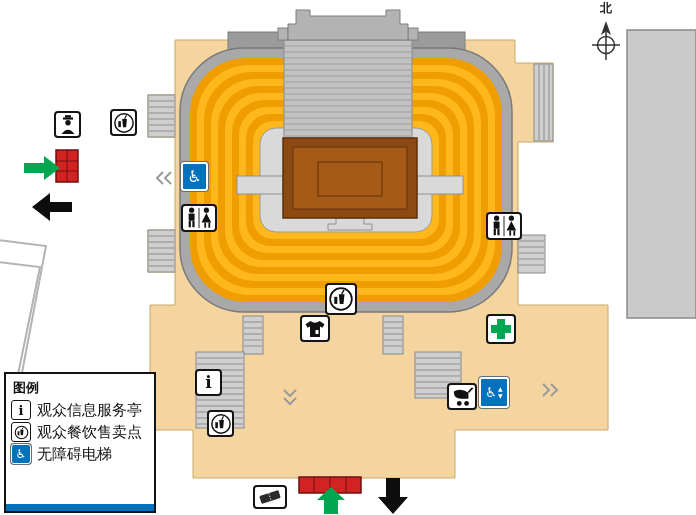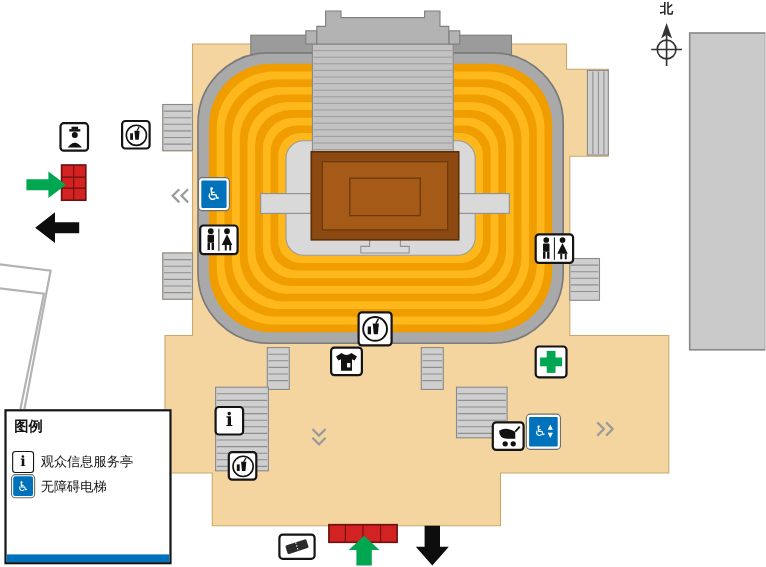--- a/index.html
+++ b/index.html
@@ -10,26 +10,26 @@
   .ic.blue{background:#0072bc;border-color:#ffffff;box-shadow:0 0 0 1px #6d6d6d;border-radius:3px;}
   .wc-glyph{color:#fff;font-size:16px;line-height:1;}
   .elev-arrows{display:flex;flex-direction:column;color:#fff;font-size:6px;line-height:1.05;margin-left:1px;}
   .info-i{font-family:"DejaVu Serif","Liberation Serif",serif;font-weight:bold;font-size:17px;line-height:1;color:#111;}
   
   #compass{position:absolute;left:586px;top:2px;width:40px;text-align:center;}
   #compass .north{font-size:12px;font-weight:bold;color:#222;line-height:1.1;}
   
   #legend{position:absolute;left:4px;top:372px;width:152px;height:141px;background:#fff;
           border:2px solid #141414;box-sizing:border-box;padding:4px 5px 0 5px;}
-  #legend .title{font-size:13px;font-weight:bold;color:#111;margin:1px 0 12px 2px;}
+  #legend .title{font-size:13px;font-weight:bold;color:#111;margin:1px 0 2px 2px;}
   .leg-row{display:flex;align-items:center;height:22px;}
   .leg-ic{width:20px;height:20px;border:1.6px solid #141414;border-radius:3px;background:#fff;
           display:flex;align-items:center;justify-content:center;box-sizing:border-box;flex:0 0 auto;}
   .leg-ic.blue{background:#0072bc;border-color:#fff;box-shadow:0 0 0 1px #6d6d6d;}
-  .leg-label{font-size:12px;color:#111;margin-left:6px;white-space:nowrap;}
+  .leg-label{font-size:15px;color:#111;margin-left:6px;white-space:nowrap;}
   #legend .blue-strip{position:absolute;left:0;bottom:0;width:100%;height:7px;background:#0072bc;}
   .leg-ic .info-i{font-size:13px;}
   .leg-ic .wc-glyph{font-size:12px;}
 </style>
 </head>
 <body>
 
 <div id="stage">
 
   <svg id="map-svg" width="696" height="515" viewBox="0 0 696 515">
@@ -252,20 +252,31 @@
     <div class="title">图例</div>
 
     <div class="leg-row">
       <div class="leg-ic">
         <span class="info-i">i</span>
       </div>
       <span class="leg-label">观众信息服务亭</span>
     </div>
 
 
+    <div class="leg-row">
+      <div class="leg-ic">
+        <svg width="15" height="15" viewBox="0 0 24 24">
+          <circle cx="12" cy="12" r="10" fill="#fff" stroke="#111" stroke-width="1.8"></circle>
+          <rect x="5.8" y="10" width="2.8" height="6.5" fill="#111"></rect>
+          <path d="M10,7.5 h5.2 l-0.9,9 h-3.4 Z" fill="#111"></path>
+          <line x1="12.6" y1="7.5" x2="14.8" y2="3.6" stroke="#111" stroke-width="1.4"></line>
+          </svg>
+      </div>
+      <span class="leg-label">观众餐饮售卖点</span>
+    </div>
 
 
     <div class="leg-row">
       <div class="leg-ic blue">
         <span class="wc-glyph">♿</span>
       </div>
       <span class="leg-label">无障碍电梯</span>
     </div>
 
     <div class="blue-strip"></div>

